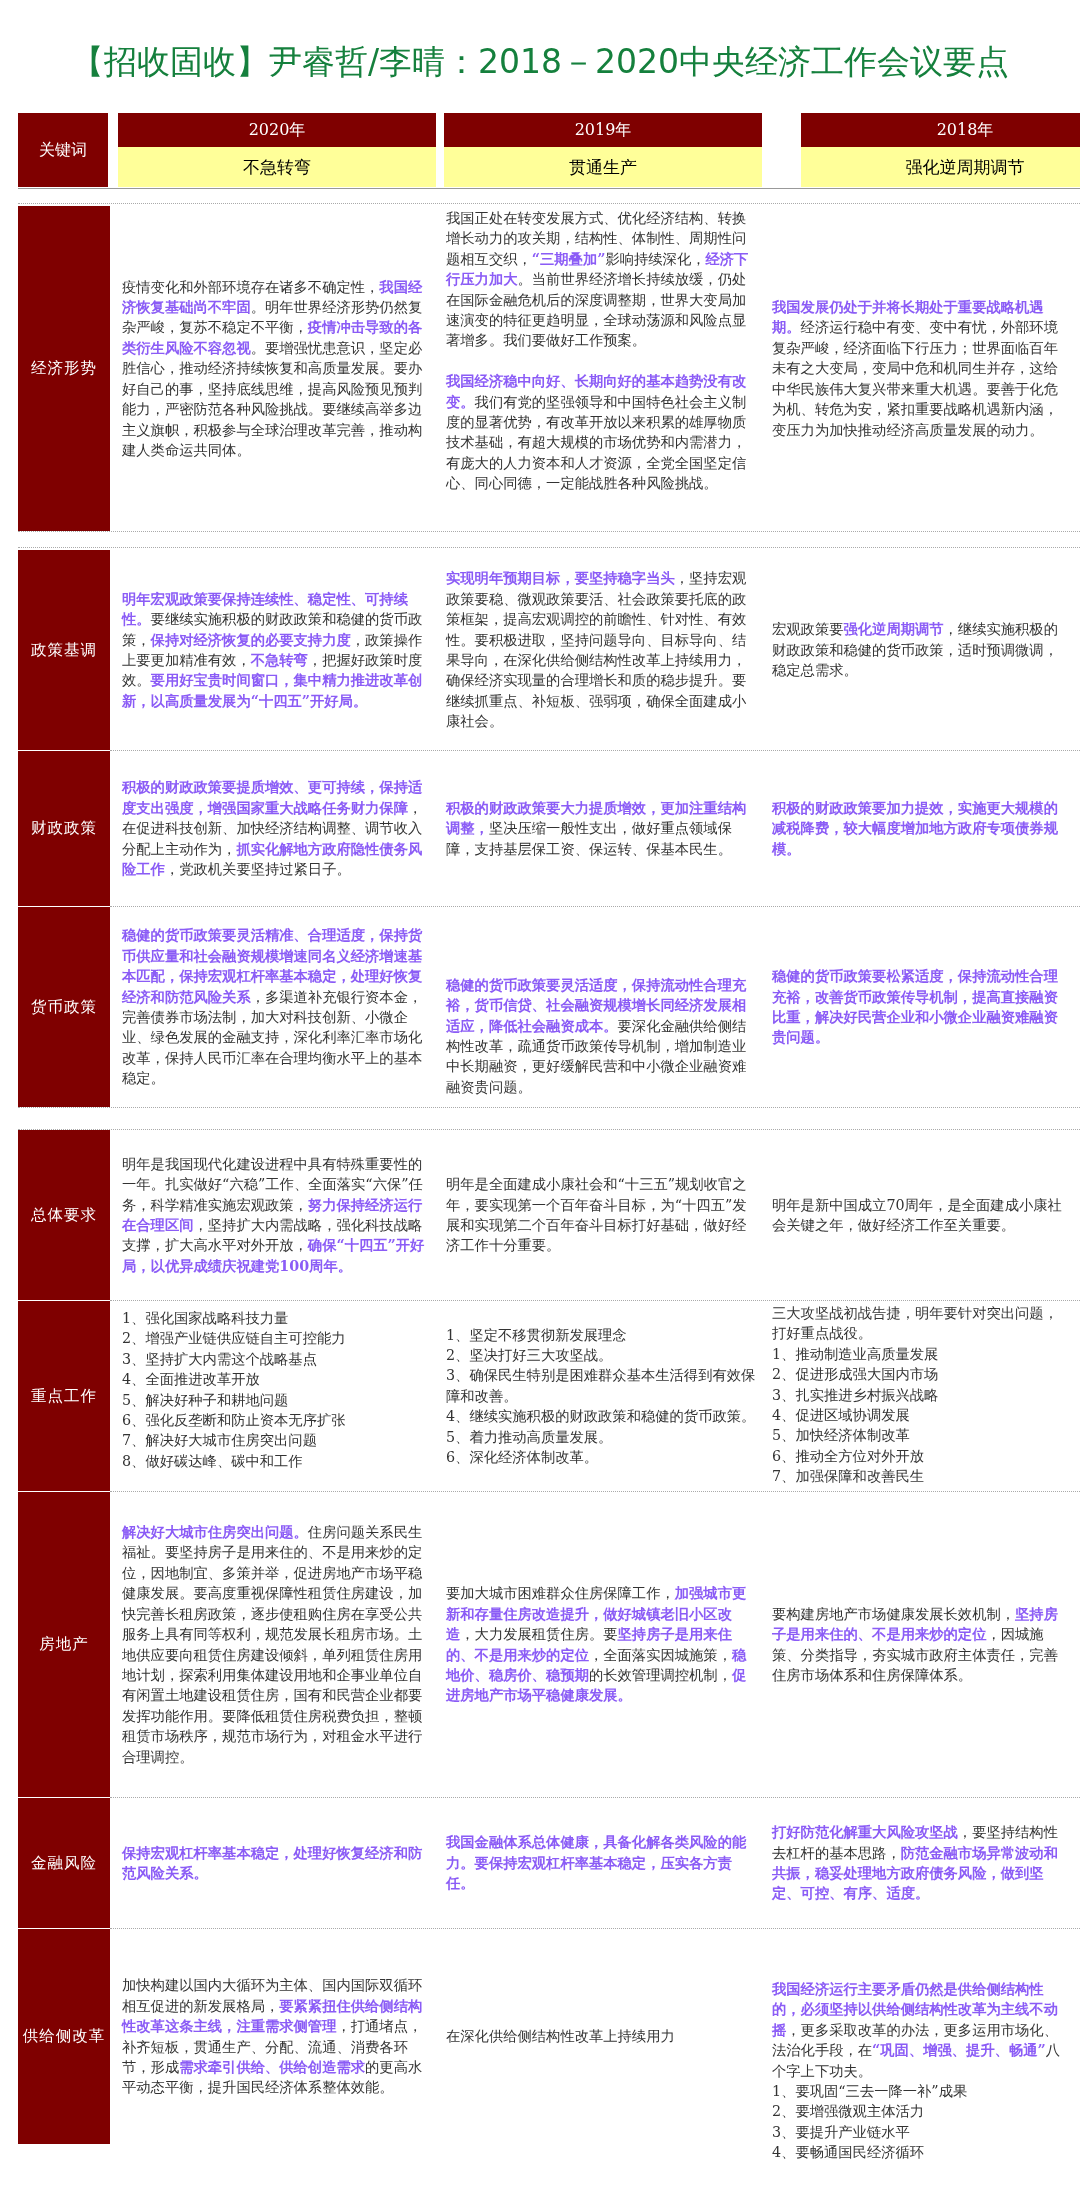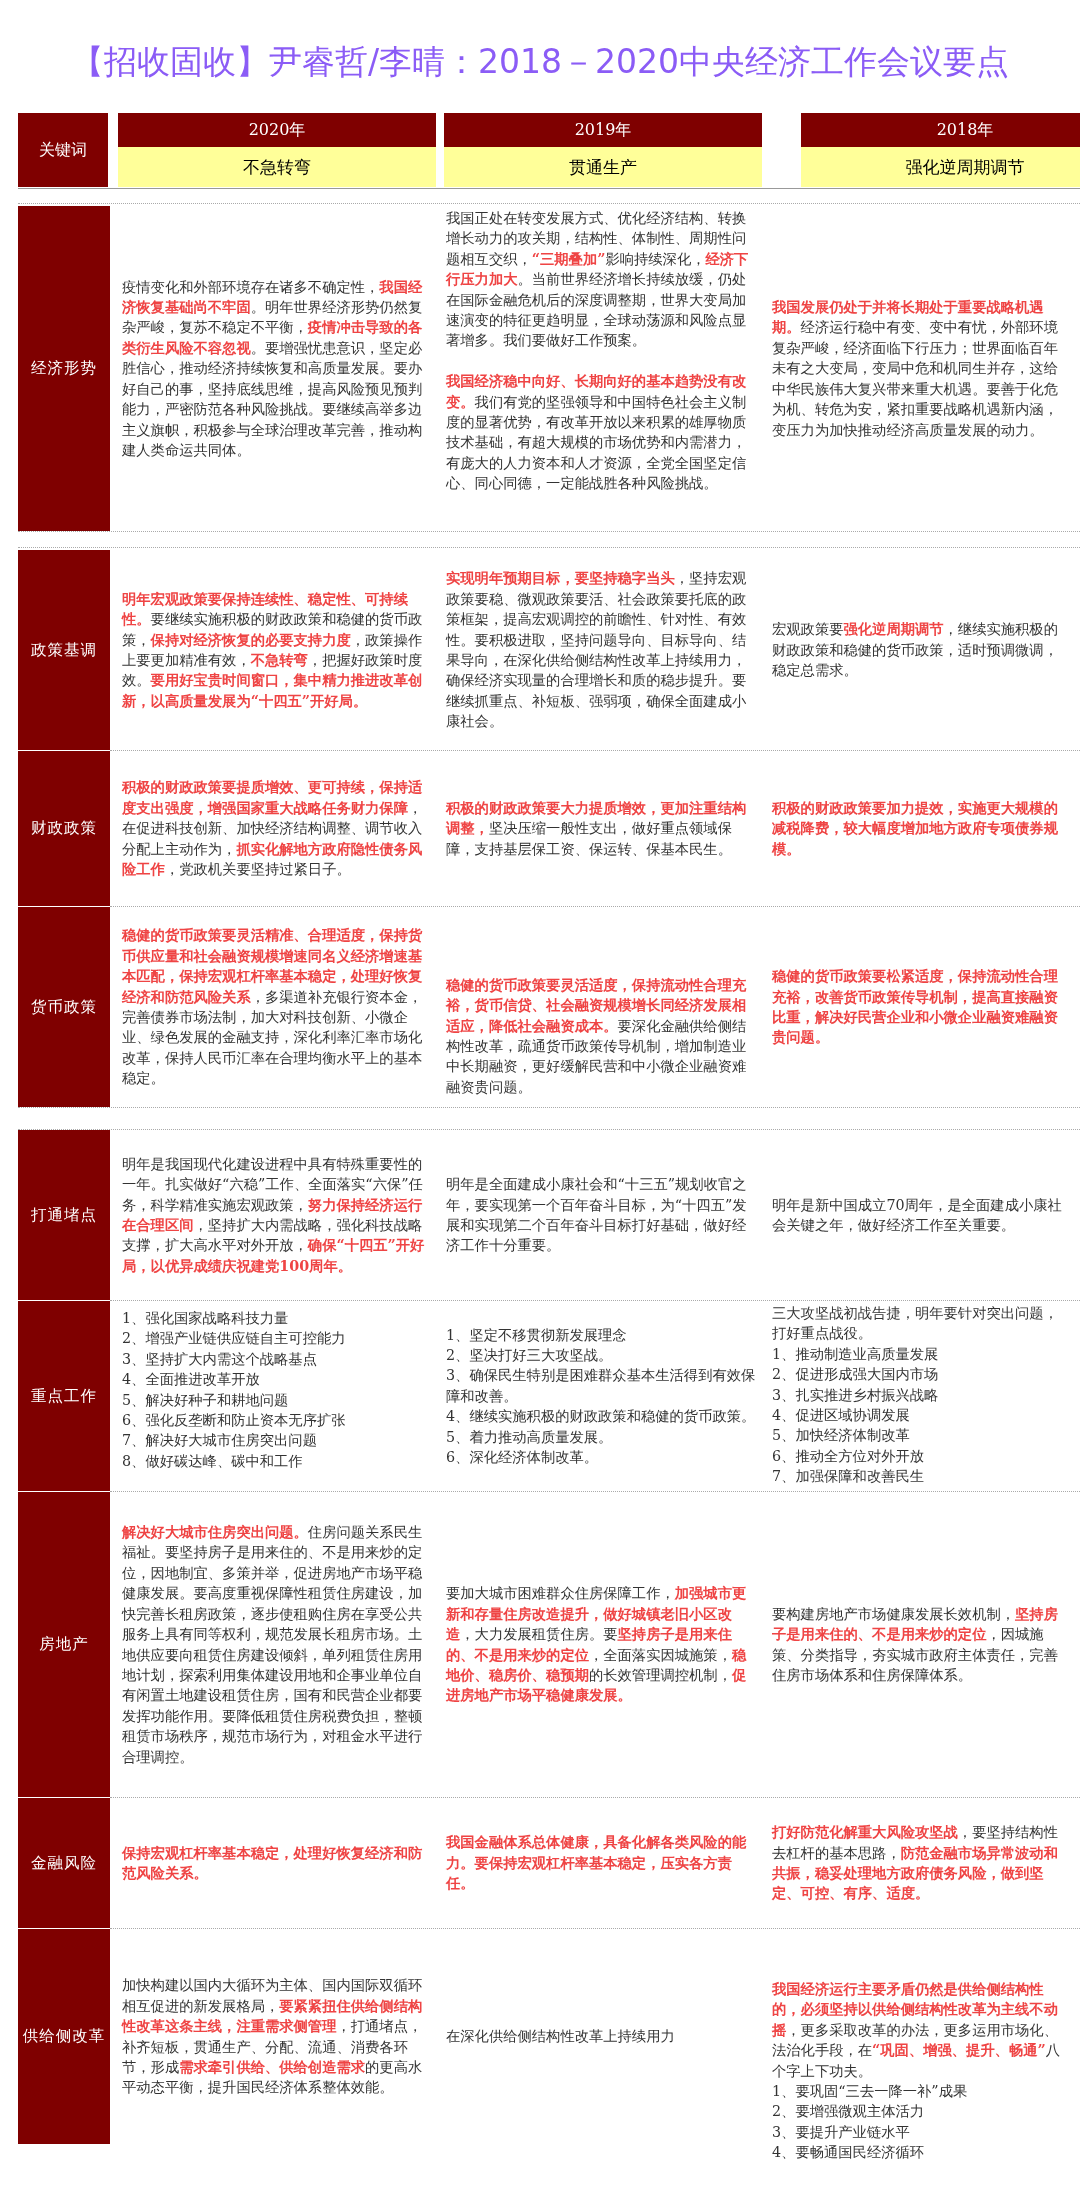--- a/index.html
+++ b/index.html
@@ -1,34 +1,34 @@
 <!DOCTYPE html>
 <html><head>
 <meta charset="utf-8">
 <style>
   html, body { margin:0; padding:0; background:#ffffff; }
   body { width:1080px; height:2199px; position:relative; overflow:hidden;
          font-family:"DejaVu Serif","Liberation Serif",serif; color:#333; }
   .title { position:absolute; left:0; top:40px; width:1080px; text-align:center;
            font-family:"DejaVu Sans","Liberation Sans",sans-serif; font-size:33px;
-           color:#8b5cf6; letter-spacing:0px; }
+           color:#15803d; letter-spacing:0px; }
   .hdr-key { position:absolute; left:18px; top:113px; width:90px; height:74px;
              background:#7f0000; color:#fff; font-size:16px; display:flex;
              align-items:center; justify-content:center; }
   .hdr-col { position:absolute; top:113px; height:74px; }
   .hdr-year { height:34px; background:#7f0000; color:#fff; font-size:16px;
               display:flex; align-items:center; justify-content:center; }
   .hdr-kw { height:40px; background:#ffff99; color:#000; font-size:17px;
             display:flex; align-items:center; justify-content:center; }
   .hdr-line { position:absolute; left:18px; top:188px; width:1062px; height:1px; background:#999; }
   .rowlbl { position:absolute; left:18px; width:92px; background:#7f0000; color:#fff;
             font-size:15.5px; display:flex; align-items:center; justify-content:center; letter-spacing:1px; }
   .cell { position:absolute; font-size:14.3px; line-height:20.4px; color:#333; }
   .cell.v-center { display:flex; flex-direction:column; justify-content:center; }
-  .hl { color:#ef4444; font-weight:bold; }
+  .hl { color:#8b5cf6; font-weight:bold; }
   .sep { position:absolute; left:110px; width:970px; height:0; border-top:1px dotted #aaa; }
   .gap-line { position:absolute; left:18px; width:1062px; height:0; border-top:1px dotted #aaa; }
   .list-line { display:block; }
   p { margin:0; }
 </style>
 </head>
 <body>
 
 <div class="title">【招收固收】尹睿哲/李晴：2018－2020中央经济工作会议要点</div>
 
@@ -93,21 +93,21 @@
   </div>
 <div class="cell v-center" style="left:446px;top:936px;width:314px;height:200px;">
     <p style="white-space: pre-line;"><span class="hl">稳健的货币政策要灵活适度，保持流动性合理充裕，货币信贷、社会融资规模增长同经济发展相适应，降低社会融资成本。</span><span>要深化金融供给侧结构性改革，疏通货币政策传导机制，增加制造业中长期融资，更好缓解民营和中小微企业融资难融资贵问题。</span></p>
   </div>
 <div class="cell v-center" style="left:772px;top:907px;width:300px;height:200px;">
     <p style="white-space: pre-line;"><span class="hl">稳健的货币政策要松紧适度，保持流动性合理充裕，改善货币政策传导机制，提高直接融资比重，解决好民营企业和小微企业融资难融资贵问题。</span></p>
   </div>
 <div class="gap-line solid" style="top:1107px;"></div>
 <div class="gap-line solid" style="top:1129px;"></div>
 
-<div class="rowlbl" style="top:1130px;height:170px;">打通堵点</div>
+<div class="rowlbl" style="top:1130px;height:170px;">总体要求</div>
 <div class="cell v-center" style="left:122px;top:1130px;width:312px;height:170px;">
     <p style="white-space: pre-line;"><span>明年是我国现代化建设进程中具有特殊重要性的一年。扎实做好“六稳”工作、全面落实“六保”任务，科学精准实施宏观政策，</span><span class="hl">努力保持经济运行在合理区间</span><span>，坚持扩大内需战略，强化科技战略支撑，扩大高水平对外开放，</span><span class="hl">确保“十四五”开好局，以优异成绩庆祝建党100周年。</span></p>
   </div>
 <div class="cell v-center" style="left:446px;top:1130px;width:314px;height:170px;">
     <p style="white-space: pre-line;"><span>明年是全面建成小康社会和“十三五”规划收官之年，要实现第一个百年奋斗目标，为“十四五”发展和实现第二个百年奋斗目标打好基础，做好经济工作十分重要。</span></p>
   </div>
 <div class="cell v-center" style="left:772px;top:1130px;width:300px;height:170px;">
     <p style="white-space: pre-line;"><span>明年是新中国成立70周年，是全面建成小康社会关键之年，做好经济工作至关重要。</span></p>
   </div>
 <div class="sep" style="top:1300px;"></div>

